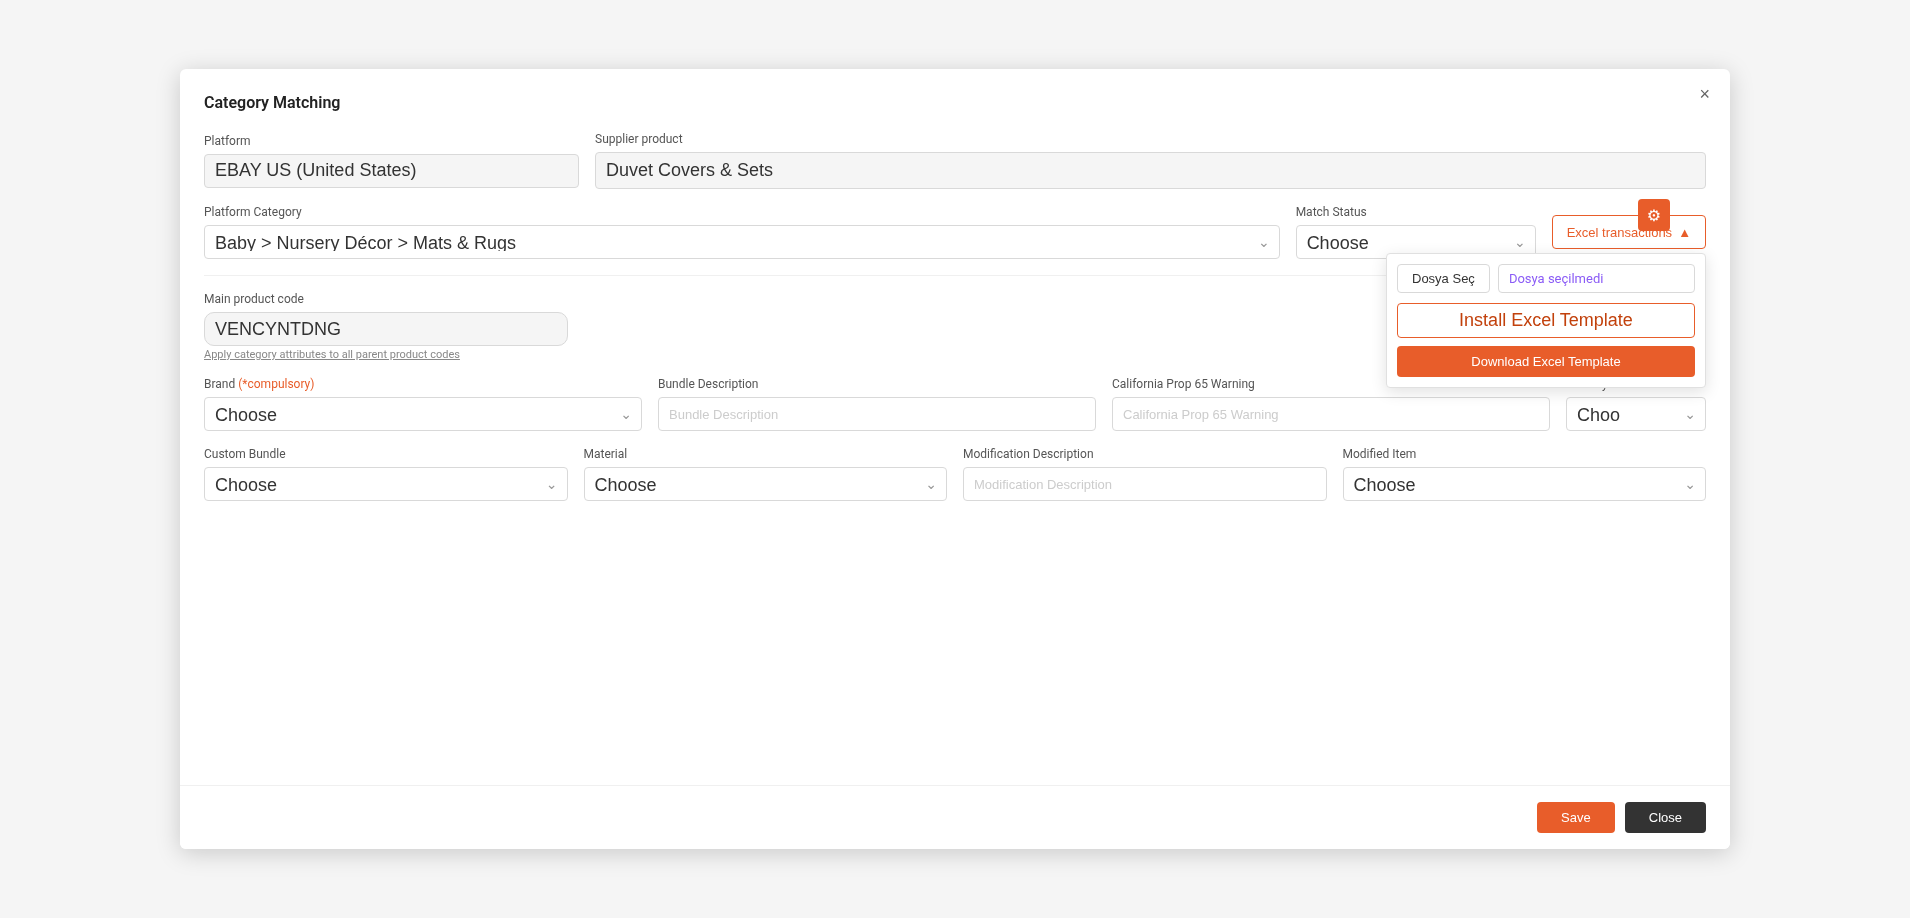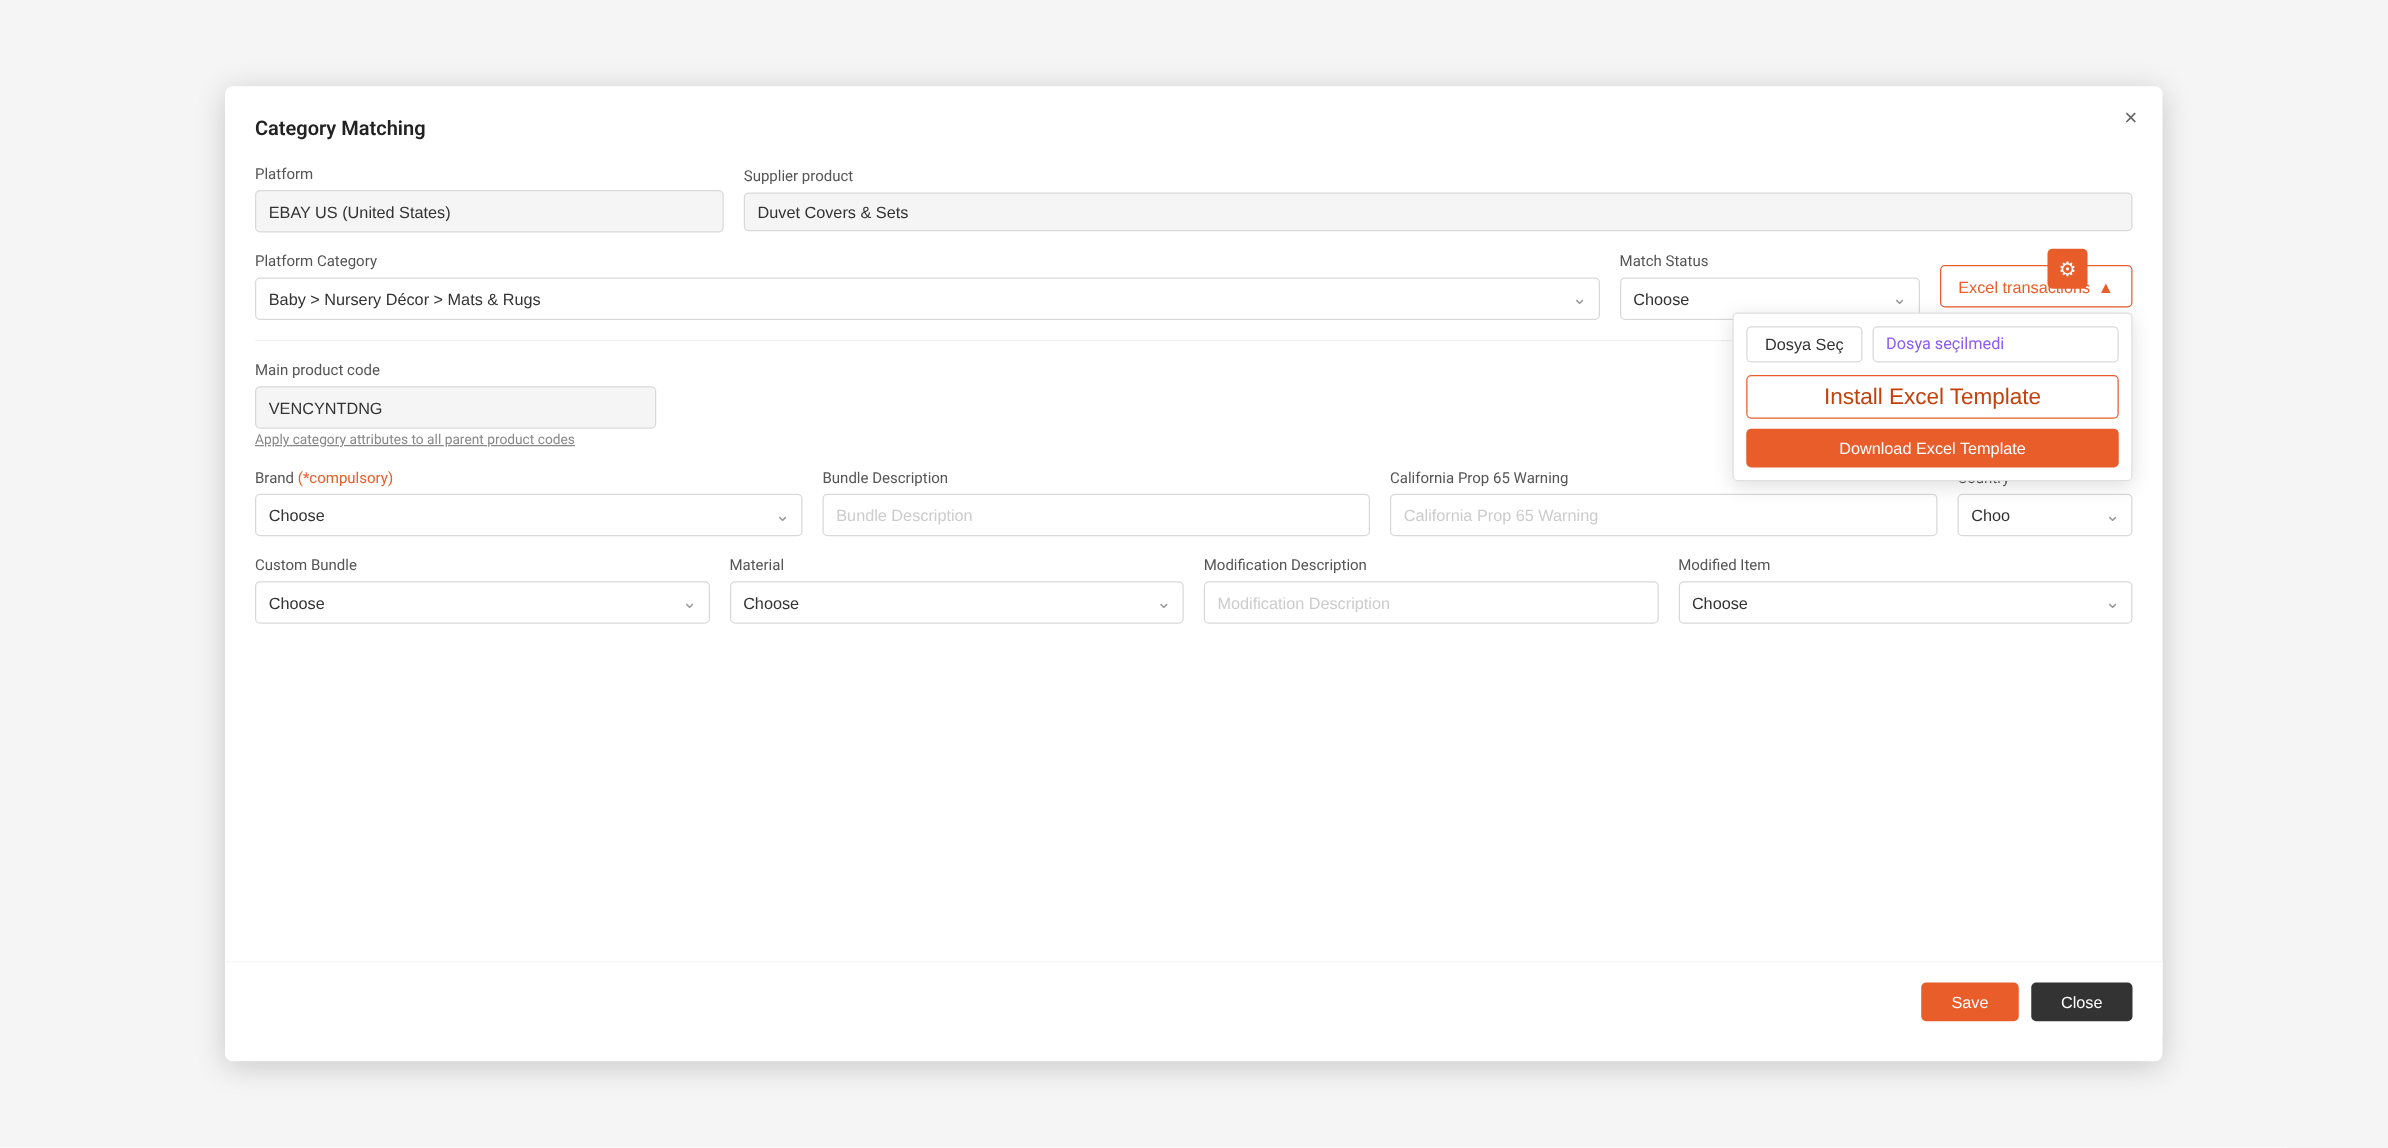--- a/index.html
+++ b/index.html
@@ -52,21 +52,21 @@
     }
     .field-label {
       font-size: 12px;
       color: #555;
       margin-bottom: 2px;
     }
     .input-field, .select-field {
       border: 1px solid #d9d9d9;
       border-radius: 4px;
       padding: 7px 10px;
-      font-size: 13px;
+      font-size: 18px;
       color: #333;
       background: #f5f5f5;
       outline: none;
       height: 34px;
     }
     .input-field::placeholder {
       color: #bbb;
     }
     .select-field {
       appearance: none;
@@ -192,21 +192,21 @@
       background: #fff;
       outline: none;
       height: 34px;
       width: 100%;
     }
     .text-input-field::placeholder {
       color: #ccc;
     }
     .modal-footer {
       position: absolute;
-      bottom: 16px;
+      bottom: 0;
       left: 0;
       right: 0;
       padding: 16px 24px;
       display: flex;
       justify-content: flex-end;
       gap: 10px;
       border-top: 1px solid #f0f0f0;
       background: #fff;
       border-radius: 0 0 6px 6px;
     }
@@ -309,21 +309,21 @@
     <div class="settings-icon">
       <span>⚙</span>
     </div>
   </div>
 
   <hr class="section-divider">
 
   <div class="main-product-code-row">
     <div class="field-group">
       <label class="field-label">Main product code</label>
-      <input class="input-field" style="width: 321px;" readonly="" value="VENCYNTDNG">
+      <input class="input-field" style="width: 364px; border-radius: 10px;" readonly="" value="VENCYNTDNG">
     </div>
     <div>
       <span class="apply-link">Apply category attributes to all parent product codes</span>
     </div>
   </div>
 
   <div class="attributes-row">
 
     <div class="field-group attr-field">
       <label class="field-label">

